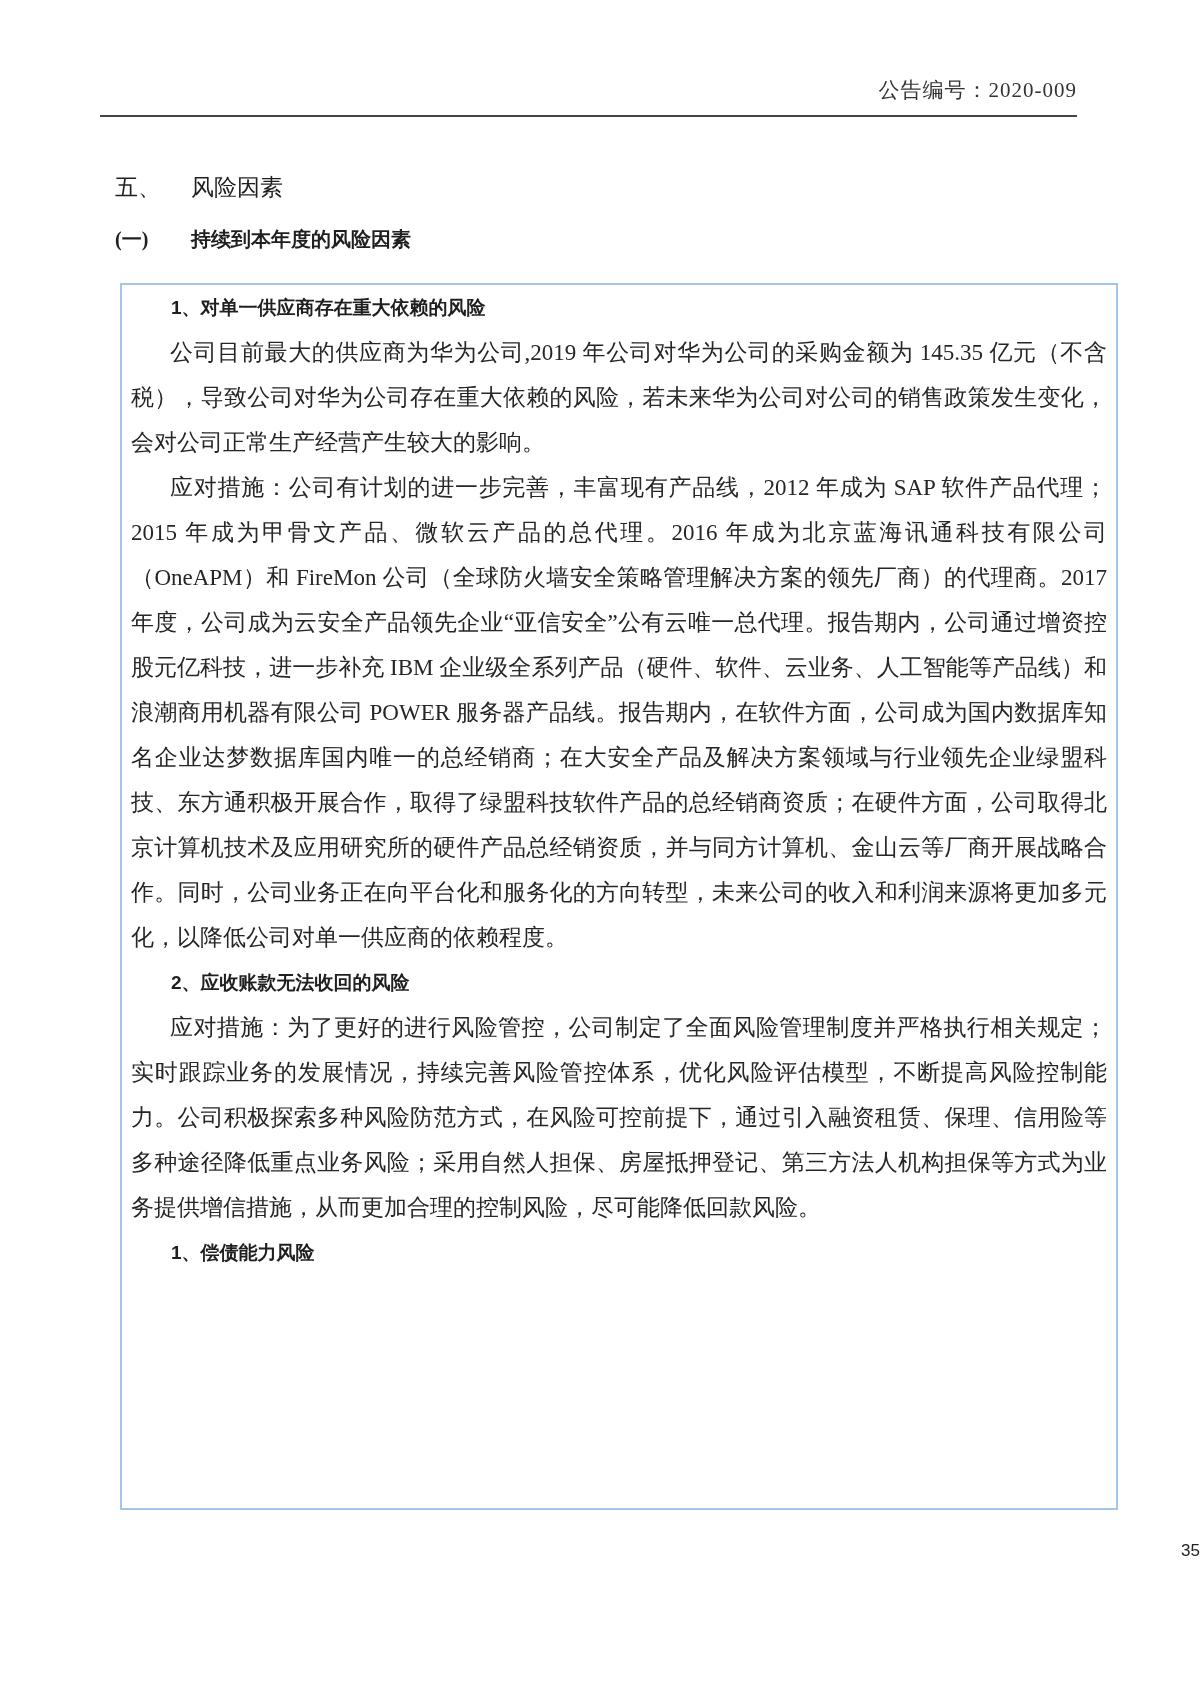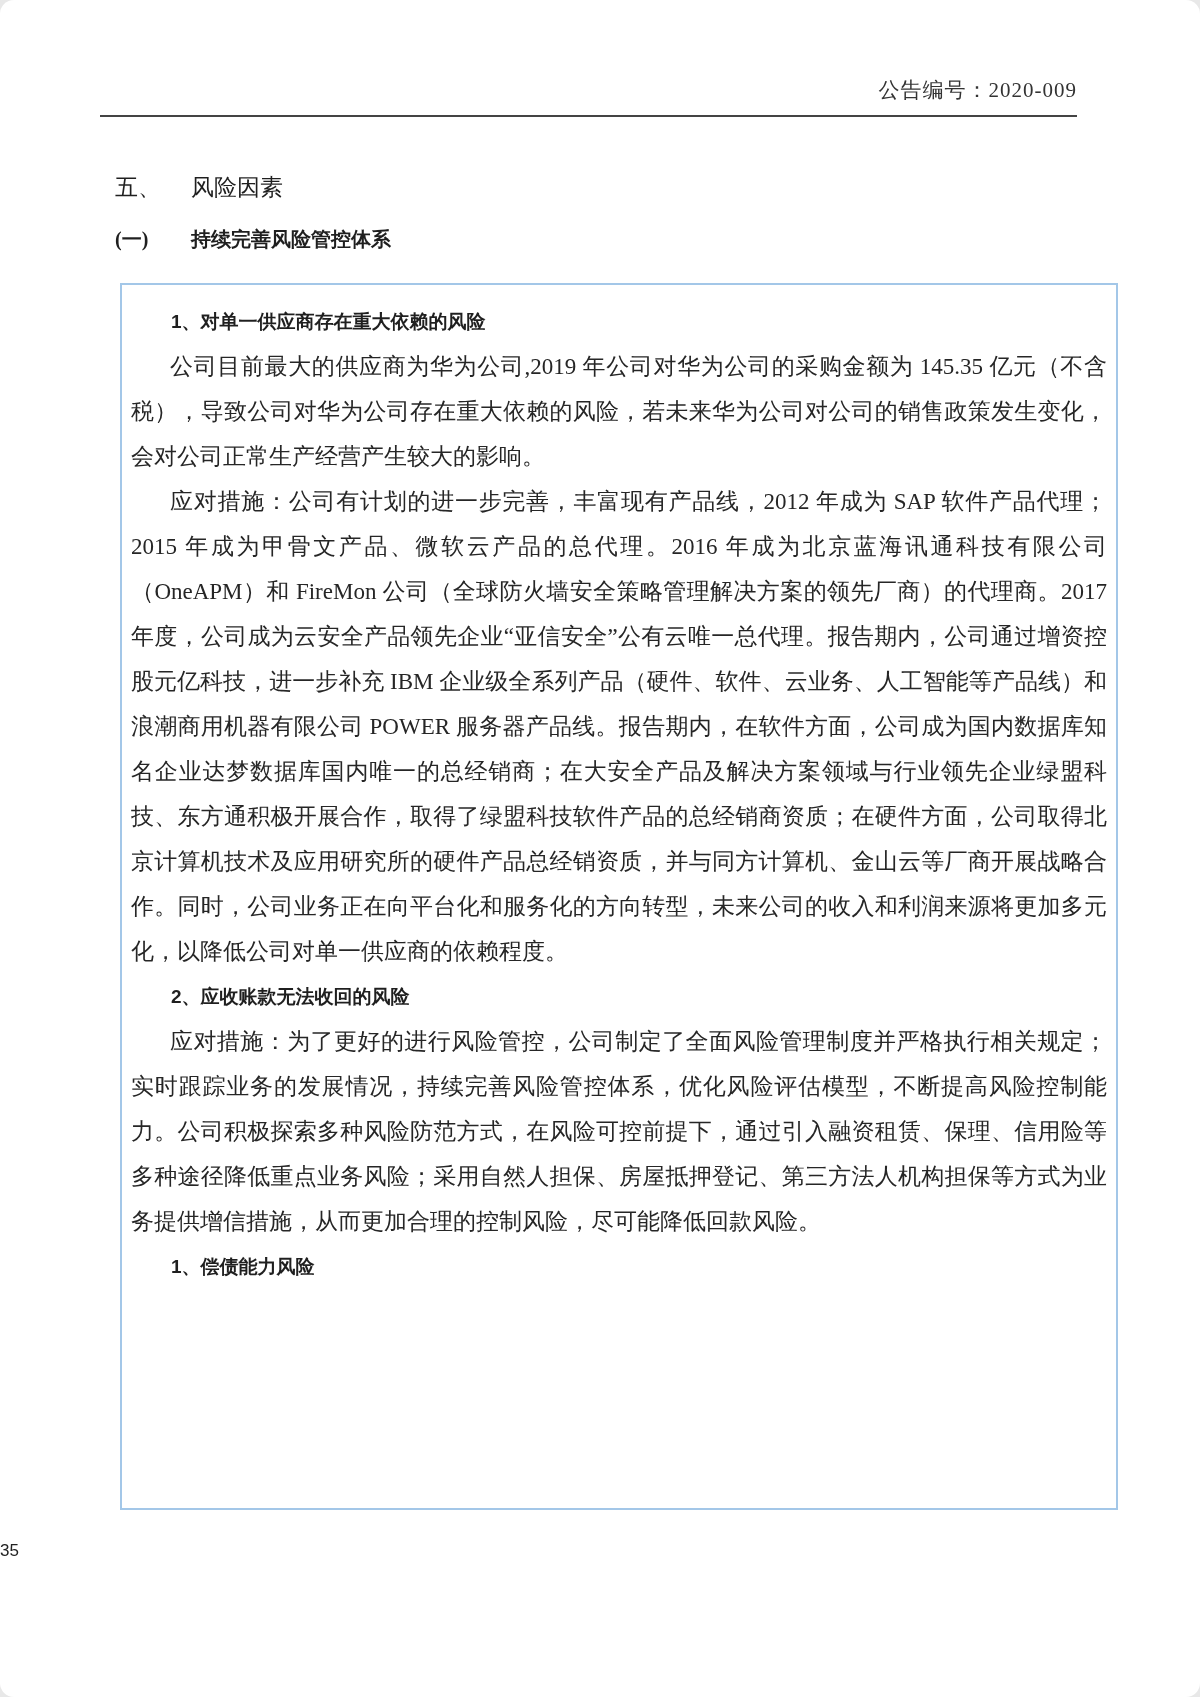--- a/index.html
+++ b/index.html
@@ -4,21 +4,20 @@
 <style>
   html,body { margin:0; padding:0; background:#e8e8e8; }
   .page {
     position:relative;
     width:1200px; height:1697px;
     margin:0 auto;
     background:#ffffff;
     font-family:"Liberation Serif", serif;
     color:#262626;
     overflow:hidden;
-    border-radius:14px;
   }
   .header-right {
     position:absolute; top:76px; right:123px;
     font-size:21px; letter-spacing:1px; color:#333;
   }
   .header-rule {
     position:absolute; top:115px; left:100px;
     width:977px; height:0;
     border-bottom:2px solid #444;
   }
@@ -30,58 +29,58 @@
   .doc-subtitle {
     position:absolute; top:226px; left:115px;
     font-size:20px; font-weight:bold; color:#1f1f1f;
   }
   .doc-subtitle .num { display:inline-block; width:76px; }
   .risk-box {
     position:absolute; top:283px; left:120px;
     width:998px; height:1227px;
     border:2px solid #a3c7e8;
     box-sizing:border-box;
-    padding:14px 9px 0 9px;
+    padding:0 9px 0 9px;
     overflow:hidden;
   }
   .sec-heading {
     font-family:"Liberation Sans", sans-serif;
     font-size:19px; font-weight:bold; color:#1f1f1f;
     line-height:45px;
     margin:0; padding-left:40px;
   }
   .para {
     font-size:23px; line-height:45px;
     text-align:justify;
     text-indent:39px;
     margin:0;
     color:#262626;
   }
   .page-number {
     position:absolute; top:1541px; left:0;
-    width:100%; text-align:left;
+    width:100%; text-align:right;
     font-family:"Liberation Sans", sans-serif;
     font-size:17px; color:#222;
   }
 </style>
 </head>
 <body>
 
 <div class="page">
 
   <div class="header-right">公告编号：2020-009</div>
 
   <div class="header-rule"></div>
 
   <div class="doc-title">
     <span class="num">五、</span><span>风险因素</span>
   </div>
 
   <div class="doc-subtitle">
-    <span class="num">(一)</span><span>持续完善风险管控体系</span>
+    <span class="num">(一)</span><span>持续到本年度的风险因素</span>
   </div>
 
   <div class="risk-box">
 
     <p class="sec-heading">1、对单一供应商存在重大依赖的风险</p>
     <p class="para">公司目前最大的供应商为华为公司,2019 年公司对华为公司的采购金额为 145.35 亿元（不含税），导致公司对华为公司存在重大依赖的风险，若未来华为公司对公司的销售政策发生变化，会对公司正常生产经营产生较大的影响。</p>
     <p class="para">应对措施：公司有计划的进一步完善，丰富现有产品线，2012 年成为 SAP 软件产品代理；2015 年成为甲骨文产品、微软云产品的总代理。2016 年成为北京蓝海讯通科技有限公司（OneAPM）和 FireMon 公司（全球防火墙安全策略管理解决方案的领先厂商）的代理商。2017 年度，公司成为云安全产品领先企业“亚信安全”公有云唯一总代理。报告期内，公司通过增资控股元亿科技，进一步补充 IBM 企业级全系列产品（硬件、软件、云业务、人工智能等产品线）和浪潮商用机器有限公司 POWER 服务器产品线。报告期内，在软件方面，公司成为国内数据库知名企业达梦数据库国内唯一的总经销商；在大安全产品及解决方案领域与行业领先企业绿盟科技、东方通积极开展合作，取得了绿盟科技软件产品的总经销商资质；在硬件方面，公司取得北京计算机技术及应用研究所的硬件产品总经销资质，并与同方计算机、金山云等厂商开展战略合作。同时，公司业务正在向平台化和服务化的方向转型，未来公司的收入和利润来源将更加多元化，以降低公司对单一供应商的依赖程度。</p>
 
     <p class="sec-heading">2、应收账款无法收回的风险</p>
     <p class="para">应对措施：为了更好的进行风险管控，公司制定了全面风险管理制度并严格执行相关规定；实时跟踪业务的发展情况，持续完善风险管控体系，优化风险评估模型，不断提高风险控制能力。公司积极探索多种风险防范方式，在风险可控前提下，通过引入融资租赁、保理、信用险等多种途径降低重点业务风险；采用自然人担保、房屋抵押登记、第三方法人机构担保等方式为业务提供增信措施，从而更加合理的控制风险，尽可能降低回款风险。</p>

